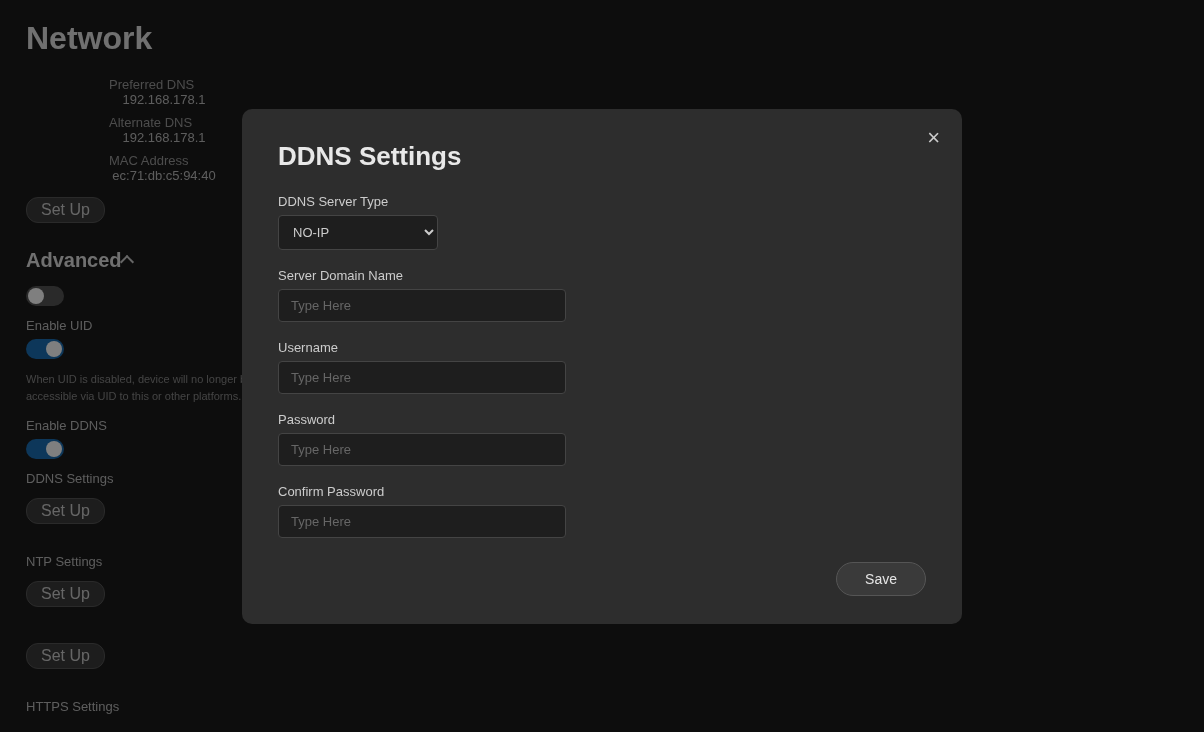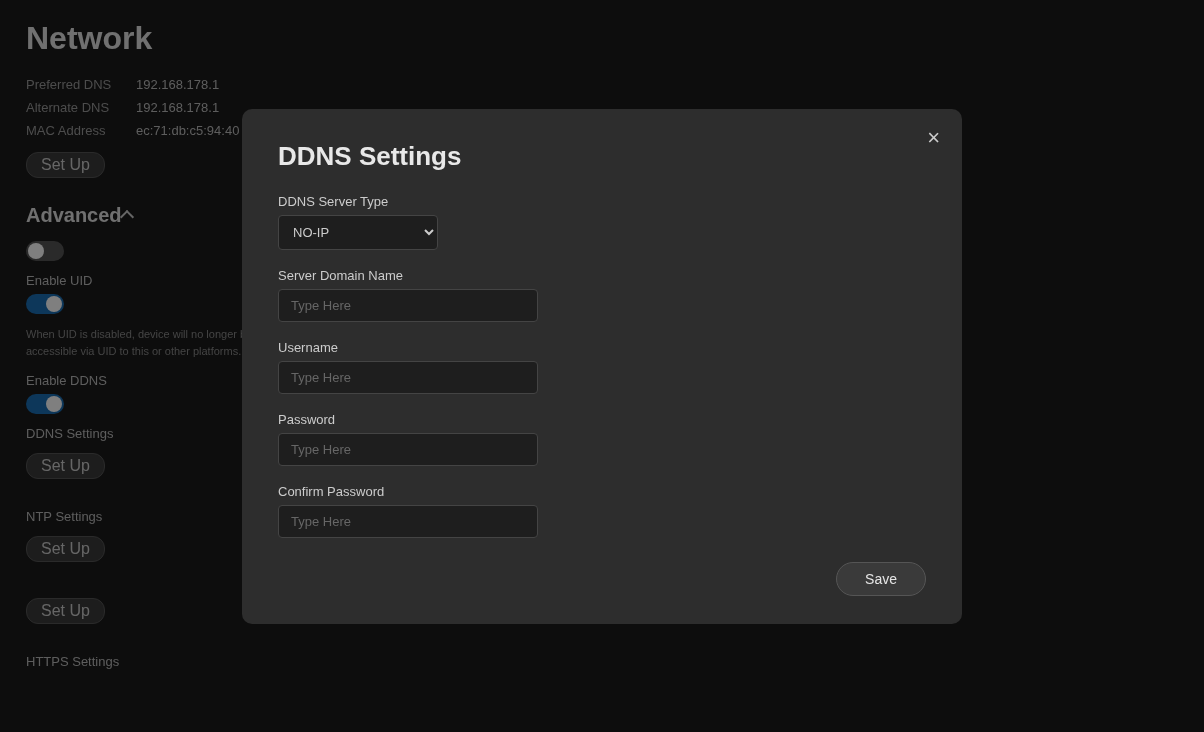--- a/index.html
+++ b/index.html
@@ -28,20 +28,21 @@
       font-size: 32px;
       font-weight: bold;
       color: #e0e0e0;
       margin-bottom: 20px;
     }
 
     .info-row {
       display: flex;
       align-items: center;
       margin-bottom: 8px;
+      flex-direction: column;
     }
     .info-label {
       color: #999;
       width: 110px;
       font-size: 13px;
     }
     .info-value {
       color: #bbb;
       font-size: 13px;
     }
@@ -169,21 +170,21 @@
       margin-bottom: 18px;
     }
     .form-label {
       color: #ccc;
       font-size: 13px;
       margin-bottom: 6px;
       display: block;
     }
 
     .form-input {
-      width: 260px;
+      width: 288px;
       background: #1e1e1e;
       border: 1px solid #444;
       border-radius: 4px;
       color: #888;
       padding: 8px 12px;
       font-size: 13px;
       outline: none;
     }
     .form-input::placeholder { color: #666; }
 

